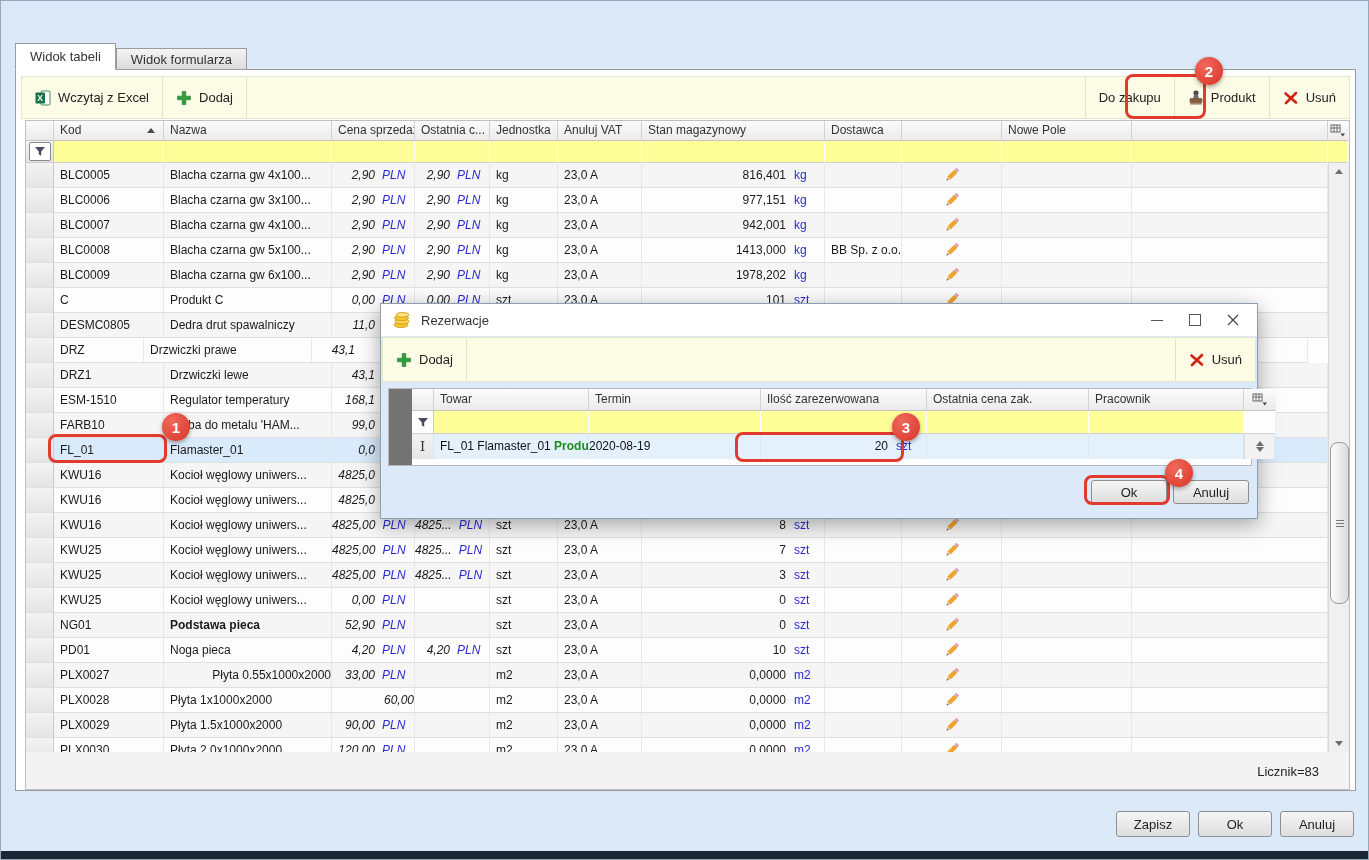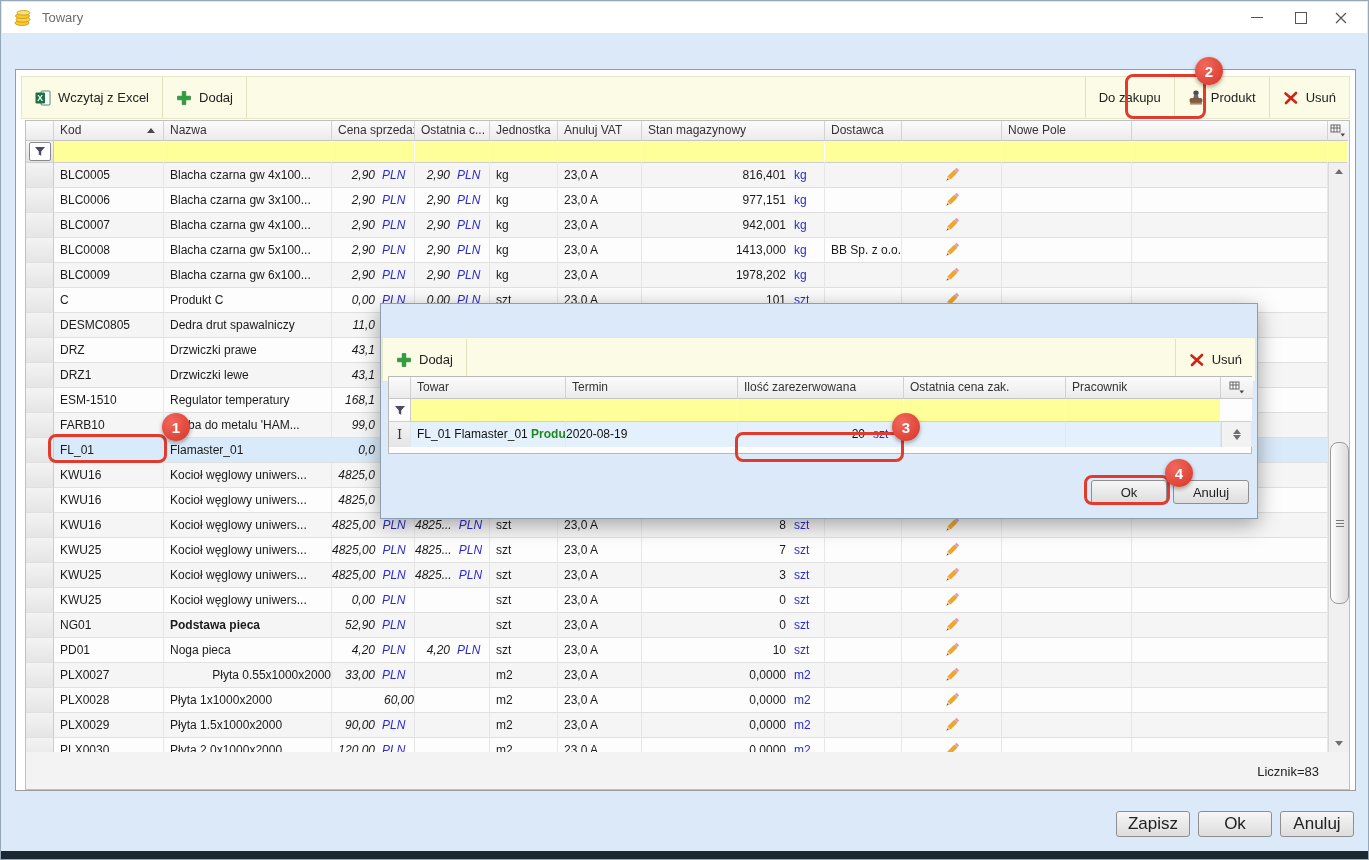--- a/index.html
+++ b/index.html
@@ -63,32 +63,32 @@
   .varrow{position:absolute;left:0;width:20px;height:17px;display:flex;align-items:center;justify-content:center;}
   .tri-up{width:0;height:0;border-left:4px solid transparent;border-right:4px solid transparent;border-bottom:5px solid #6e6e6e;}
   .tri-down{width:0;height:0;border-left:4px solid transparent;border-right:4px solid transparent;border-top:5px solid #6e6e6e;}
   .vthumb{position:absolute;left:1px;width:17px;top:279px;height:160px;background:linear-gradient(90deg,#fdfdfd,#dcdcdc);
           border:1px solid #9a9a9a;border-radius:8px;display:flex;flex-direction:column;gap:2px;align-items:center;justify-content:center;}
   .grip{width:8px;height:1px;background:#777;}
   .counter{position:absolute;right:30px;bottom:10px;font-size:13px;color:#222;}
   
   .footer{position:absolute;right:14px;top:810px;display:flex;gap:8px;z-index:2;}
   .btn{width:74px;height:26px;box-sizing:border-box;border:1px solid #8f8f8f;border-radius:3px;
-       background:linear-gradient(#f6f6f6,#dddddd);font-size:17px;color:#222;
+       background:linear-gradient(#f6f6f6,#dddddd);font-size:13px;color:#222;
        display:flex;align-items:center;justify-content:center;}
   .bottomstrip{position:absolute;left:0;right:0;bottom:0;height:8px;background:#1b2733;}
   
   .dialog{position:absolute;left:380px;top:303px;width:878px;height:216px;background:#dbe9f8;
           border:1px solid #8d9eb0;box-sizing:border-box;box-shadow:0 5px 20px rgba(0,0,0,.35);z-index:10;}
   .dtitle{position:absolute;left:0;top:0;right:0;height:32px;background:#ffffff;display:flex;align-items:center;}
   .dtitle .title{font-size:13px;color:#333;margin-left:10px;}
   .dctl{position:absolute;top:0;height:32px;width:40px;display:flex;align-items:center;justify-content:center;color:#444;}
   .dtoolbar{position:absolute;left:1px;top:33px;right:1px;height:45px;background:#fbfbe6;
             border:1px solid #e6e6c8;box-sizing:border-box;display:flex;align-items:center;}
-  .dtable{position:absolute;left:7px;top:72px;width:864px;background:#737373;border:1px solid #b9b9b9;box-sizing:border-box;}
+  .dtable{position:absolute;left:7px;top:84px;width:864px;background:#737373;border:1px solid #b9b9b9;box-sizing:border-box;padding-left:23px;}
   .dhead{display:flex;height:22px;position:relative;}
   .dhead .hcell{line-height:21px;}
   .dfilter{display:flex;height:23px;}
   .drow{display:flex;height:25px;background:#e4f1fc;}
   .dcell{box-sizing:border-box;height:25px;line-height:24px;font-size:12px;color:#111;border-right:1px solid #dfe8ef;
          overflow:hidden;white-space:nowrap;flex:0 0 auto;padding-left:6px;}
   .dstrip{height:6px;background:#fdfdfd;}
   .tag-green{color:#1e8a1e;font-weight:bold;}
   .termin{padding:0;}
   .dscroll{position:relative;background:#f2f2f2;border-left:1px solid #d9d9d9;}
@@ -100,41 +100,25 @@
   .redbox{position:absolute;border:3px solid #e23b2e;border-radius:8px;box-sizing:border-box;z-index:20;pointer-events:none;}
   .badge{position:absolute;width:28px;height:28px;border-radius:50%;z-index:21;pointer-events:none;
          background:radial-gradient(circle at 35% 30%,#f1685c,#d63527);box-shadow:0 2px 4px rgba(0,0,0,.35);
          color:#fff;font-size:15px;font-weight:bold;display:flex;align-items:center;justify-content:center;}
 </style>
 </head>
 <body>
 
 <div class="window">
 
-  <div class="titlebar">
-    <svg class="appicon" viewBox="0 0 18 16">
-      <ellipse cx="8" cy="13" rx="7" ry="2.6" fill="#f7c631" stroke="#c8960f" stroke-width="0.8"></ellipse>
-      <ellipse cx="9" cy="9.5" rx="7" ry="2.6" fill="#fbd34d" stroke="#c8960f" stroke-width="0.8"></ellipse>
-      <ellipse cx="8.5" cy="6" rx="7" ry="2.6" fill="#f7c631" stroke="#c8960f" stroke-width="0.8"></ellipse>
-      <ellipse cx="9.5" cy="2.8" rx="6.5" ry="2.3" fill="#fde27a" stroke="#c8960f" stroke-width="0.8"></ellipse>
-    </svg>
-    <span class="title">Towary</span>
-    <div class="winctl ctl-min">
-        <span class="glyph-min"></span>
-      </div>
-    <div class="winctl ctl-max">
-        <span class="glyph-max"></span>
-      </div>
-    <div class="winctl ctl-close">
-      <svg width="12" height="12" viewBox="0 0 12 12">
-          <path d="M1,1 L11,11 M11,1 L1,11" stroke="#555" stroke-width="1.2"></path>
-        </svg>
-    </div>
+
+  <div class="tabs">
+    <div class="tab active">Widok tabeli</div>
+    <div class="tab">Widok formularza</div>
   </div>
-
 
   <div class="tabpage">
 
     <div class="toolbar">
       <div class="tbtn">
         <svg class="icon16" viewBox="0 0 16 16">
           <rect x="6" y="1" width="9" height="14" rx="1" fill="#ffffff" stroke="#1e7145" stroke-width="0.8"></rect>
           <rect x="0.5" y="2.5" width="9.5" height="11" rx="1" fill="#1e7145"></rect>
           <text x="5.2" y="11" font-size="8.5" font-family="Liberation Sans, sans-serif" font-weight="bold" fill="#ffffff" text-anchor="middle">X</text>
         </svg>
@@ -445,21 +429,21 @@
                   <polygon points="7.1,13 10.9,13 9,17" fill="#e8c89a"></polygon>
                   <polygon points="8.3,14.6 9.7,14.6 9,17" fill="#555"></polygon>
                 </g>
               </svg>
             </div>
             <div class="cell" style="width: 130px;"></div>
             <div class="cell" style="width: 196px;"></div>
           </div>
           <div class="grow">
             <div class="cell ind" style="width: 28px;"></div>
-            <div class="cell" style="width: 110px;">DRZ</div>
+            <div class="cell" style="width: 90px;">DRZ</div>
             <div class="cell" style="width: 168px;">Drzwiczki prawe</div>
             <div class="cell money" style="width: 83px;">
               <span class="num">43,1</span>
               <span class="cur"></span>
             </div>
             <div class="cell money" style="width: 75px;">
               <span class="num"></span>
               <span class="cur"></span>
             </div>
             <div class="cell" style="width: 68px;"></div>
@@ -1032,20 +1016,40 @@
   <div class="footer">
     <div class="btn">Zapisz</div>
     <div class="btn">Ok</div>
     <div class="btn">Anuluj</div>
   </div>
 
   <div class="bottomstrip"></div>
 </div>
 
 <div class="dialog">
+  <div class="dtitle">
+    <svg class="appicon" viewBox="0 0 18 16">
+      <ellipse cx="8" cy="13" rx="7" ry="2.6" fill="#f7c631" stroke="#c8960f" stroke-width="0.8"></ellipse>
+      <ellipse cx="9" cy="9.5" rx="7" ry="2.6" fill="#fbd34d" stroke="#c8960f" stroke-width="0.8"></ellipse>
+      <ellipse cx="8.5" cy="6" rx="7" ry="2.6" fill="#f7c631" stroke="#c8960f" stroke-width="0.8"></ellipse>
+      <ellipse cx="9.5" cy="2.8" rx="6.5" ry="2.3" fill="#fde27a" stroke="#c8960f" stroke-width="0.8"></ellipse>
+    </svg>
+    <span class="title">Rezerwacje</span>
+    <div class="dctl" style="right:80px">
+        <span class="glyph-min"></span>
+      </div>
+    <div class="dctl" style="right:42px">
+        <span class="glyph-max"></span>
+      </div>
+    <div class="dctl" style="right:4px">
+      <svg width="12" height="12" viewBox="0 0 12 12">
+          <path d="M1,1 L11,11 M11,1 L1,11" stroke="#444" stroke-width="1.2"></path>
+        </svg>
+    </div>
+  </div>
 
   <div class="dtoolbar">
     <div class="tbtn">
       <svg class="icon16" viewBox="0 0 16 16">
         <path d="M6.2,1.5 h3.6 v4.7 h4.7 v3.6 h-4.7 v4.7 h-3.6 v-4.7 h-4.7 v-3.6 h4.7 z" fill="#2f9e3f" stroke="#1d7a2c" stroke-width="0.6"></path>
       </svg>
       <span>Dodaj</span>
     </div>
     <div class="tsep"></div>
     <div class="tb-right">

